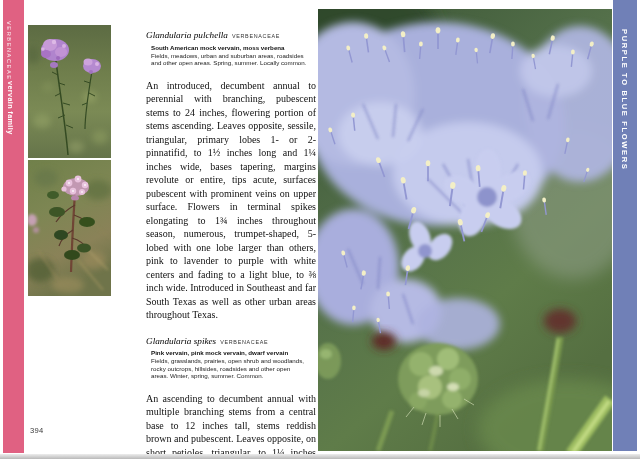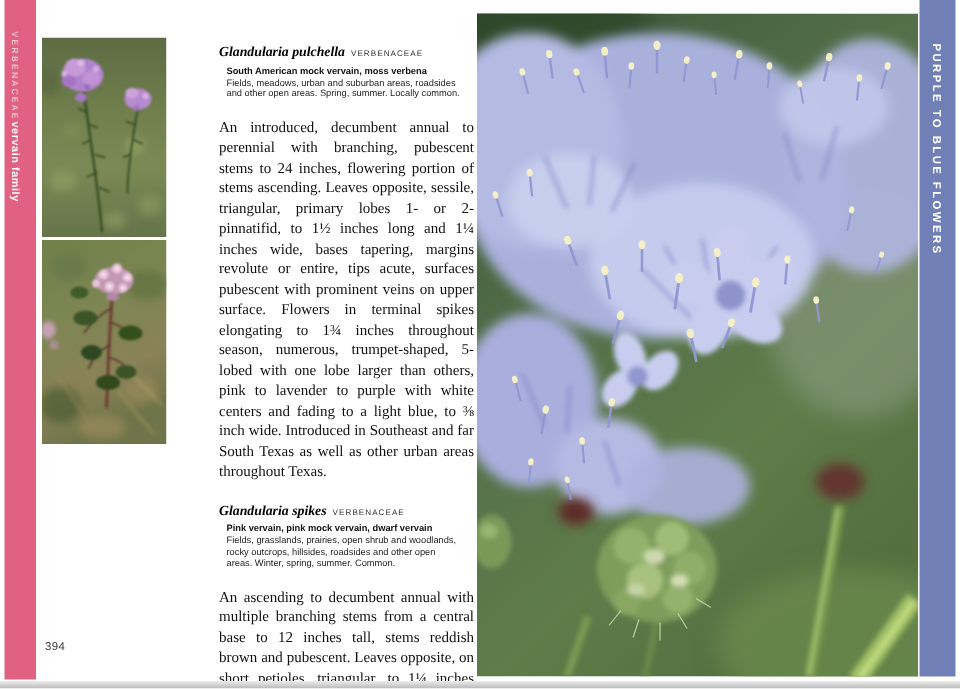--- a/index.html
+++ b/index.html
@@ -19,21 +19,21 @@
 
   
   .photo { position:absolute; display:block; }
   #photo1 { left:28px; top:25px;  width:83px;  height:133px; }
   #photo2 { left:28px; top:160px; width:83px;  height:136px; }
   #photo3 { left:318px; top:9px;  width:294px; height:442px; }
 
   
   #text-col { position:absolute; left:146px; top:24px; width:170px; color:#111; }
   .species-head { font-family:"Liberation Serif", serif; }
-  .sci  { font-style:italic; font-weight:bold; font-size:9.2px; color:#000; }
+  .sci  { font-style:italic; font-weight:normal; font-size:9.2px; color:#000; }
   .fam-label { font-size:5.4px; letter-spacing:.7px; color:#333;
                font-family:"Liberation Sans", sans-serif; margin-left:4px; }
   .common  { font-size:6.2px; font-weight:bold; color:#111; margin-top:1.5px;
              margin-left:5px; }
   .habitat { font-size:6.2px; color:#222; line-height:1.22; margin-top:1px;
              margin-left:5px; width:158px; }
   .desc { font-family:"Liberation Serif", serif; font-size:10px; line-height:1.35;
           text-align:justify; margin-top:12px; color:#101010; }
   #species2 { margin-top:8px; }
 

